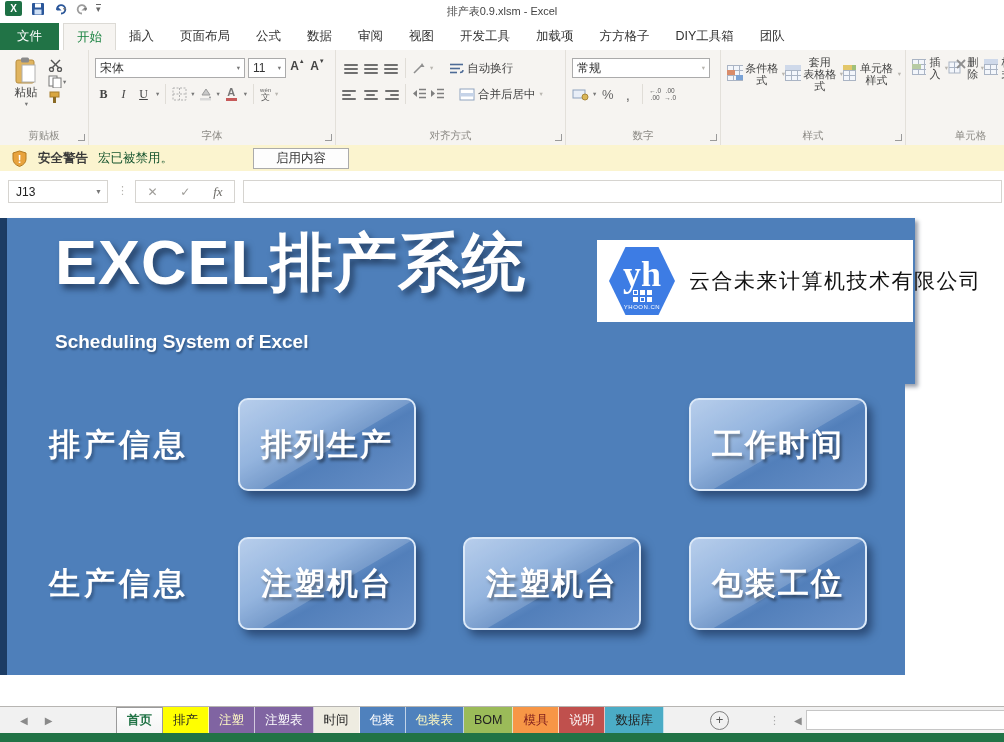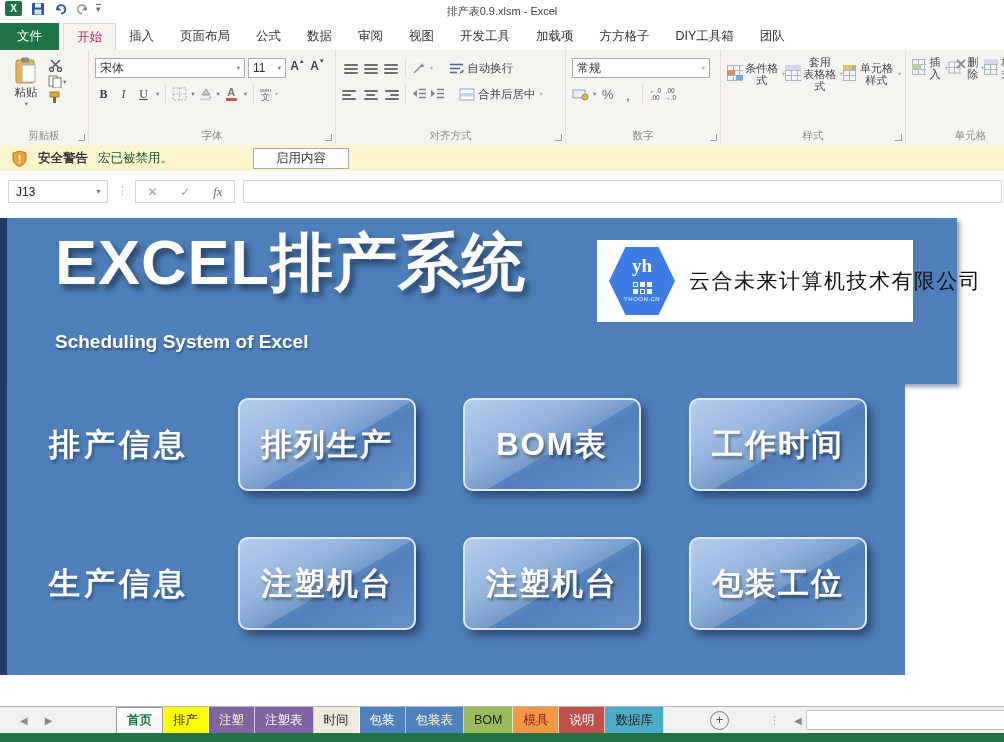--- a/index.html
+++ b/index.html
@@ -10,21 +10,21 @@
   .qat{position:absolute;left:5px;top:1px;display:flex;align-items:center;gap:9px;}
   .qat .xlicon{width:17px;height:15px;background:#1e7145;border-radius:2px;color:#fff;font-size:10px;font-weight:700;
        display:flex;align-items:center;justify-content:center;}
   .qat svg{display:block;}
   .qat .dd{font-size:6px;color:#777;margin-left:-5px;}
   .title-text{position:absolute;left:200px;right:200px;top:4px;text-align:center;font-size:11px;color:#444;}
   
   .tabrow{position:absolute;top:23px;left:0;right:0;height:27px;background:#fff;display:flex;align-items:stretch;}
   .file-tab{background:#217346;color:#fff;padding:0 17px;display:flex;align-items:center;font-size:12.5px;margin-right:4px;}
   .rtab{padding:0 13px;display:flex;align-items:center;font-size:12.5px;color:#333;}
-  .rtab.active{background:#f6f4f1;border:1px solid #dcdad5;border-bottom:none;color:#be185d;}
+  .rtab.active{background:#f6f4f1;border:1px solid #dcdad5;border-bottom:none;color:#15803d;}
   
   .ribbon{position:absolute;top:50px;left:0;right:0;height:95px;background:#f6f4f1;border-bottom:1px solid #d2cfca;
           display:flex;align-items:stretch;}
   .rgroup{position:relative;box-sizing:border-box;padding:5px 4px 16px 6px;flex:none;}
   .rgroup+.rgroup{border-left:1px solid #e3e0da;}
   .rgroup-label{position:absolute;bottom:2px;left:0;right:0;text-align:center;font-size:10.5px;color:#8c8a85;}
   .launcher{position:absolute;right:3px;bottom:4px;width:6px;height:6px;border-right:1.5px solid #9a9a9a;border-bottom:1.5px solid #9a9a9a;}
   .rrow{display:flex;align-items:center;height:26px;gap:3px;}
   .mini{min-width:17px;height:18px;display:inline-flex;align-items:center;justify-content:center;font-size:12px;color:#444;}
   .dd{font-size:6.5px;color:#777;margin-left:1px;}
@@ -78,31 +78,31 @@
   .namebox .nb-dd{margin-left:auto;padding:0 5px;color:#777;font-size:7px;}
   .fdots{position:absolute;left:117px;top:13px;color:#b5b3af;font-size:11px;letter-spacing:0;}
   .fxbox{position:absolute;left:135px;top:9px;width:100px;height:23px;box-sizing:border-box;border:1px solid #d6d4d0;
          display:flex;align-items:center;justify-content:space-around;color:#9d9b97;}
   .fxbox .fx{font-family:"Liberation Serif","DejaVu Serif",serif;font-style:italic;font-size:13px;color:#6d6b67;}
   .finput{position:absolute;left:243px;top:9px;right:2px;height:23px;box-sizing:border-box;border:1px solid #d6d4d0;background:#fff;}
   
   .content{position:absolute;top:212px;left:0;right:0;height:495px;background:#fff;}
   .navy-strip{position:absolute;left:0;top:6px;width:7px;height:457px;background:#1c3c64;}
   .dash-header{position:absolute;left:7px;top:6px;width:908px;height:166px;background:#4e7fba;
-               box-shadow:3px 3px 4px rgba(30,45,70,.45);padding-left:42px;}
+               box-shadow:3px 3px 4px rgba(30,45,70,.45);}
   .header-shadow{position:absolute;left:7px;top:152px;width:901px;height:9px;background:#1c3c64;}
   .dash-title{position:absolute;left:48px;top:2px;font-size:63px;font-weight:800;color:#fff;letter-spacing:1px;
               text-shadow:4px 5px 6px rgba(8,20,40,.55);white-space:nowrap;}
   .dash-sub{position:absolute;left:48px;top:113px;font-size:19px;font-weight:600;color:#fff;
             text-shadow:1px 2px 2px rgba(8,20,40,.4);}
   .logo-box{position:absolute;left:590px;top:22px;width:316px;height:82px;background:#fff;display:flex;align-items:center;}
   .hexa{width:66px;height:68px;margin-left:12px;background:#3d7ce4;flex:none;
         clip-path:polygon(25% 0,75% 0,100% 50%,75% 100%,25% 100%,0 50%);
         display:flex;flex-direction:column;align-items:center;color:#fff;}
-  .hexa .mono{font-family:"Liberation Serif","DejaVu Serif",serif;font-weight:700;font-size:19px;line-height:30px;margin-top:4px;}
+  .hexa .mono{font-family:"Liberation Serif","DejaVu Serif",serif;font-weight:700;font-size:36px;line-height:30px;margin-top:12px;}
   .hexa .dots{display:grid;grid-template-columns:repeat(3,5px);grid-gap:2px;margin-top:1px;}
   .hexa .dots b{width:5px;height:5px;background:#fff;}
   .hexa .dots i{width:5px;height:5px;box-sizing:border-box;border:1px solid #fff;}
   .hexa .dom{font-size:6px;letter-spacing:.5px;margin-top:2px;}
   .logo-company{font-size:21px;color:#111;margin-left:14px;letter-spacing:1.5px;white-space:nowrap;}
   .dash-body{position:absolute;left:7px;top:161px;width:898px;height:302px;background:#4e7fba;}
   .dash-row{position:absolute;left:0;width:100%;height:93px;}
   .section-label{position:absolute;left:42px;top:50%;transform:translateY(-50%);font-size:31px;font-weight:700;color:#fff;
                  letter-spacing:4px;text-shadow:2px 3px 3px rgba(8,20,40,.35);white-space:nowrap;}
   .dash-btn{position:absolute;top:0;width:178px;height:93px;box-sizing:border-box;border:2px solid #dce9f8;border-radius:10px;
@@ -474,21 +474,20 @@
       </div>
       <span class="logo-company">云合未来计算机技术有限公司</span>
     </div>
   </div>
 
   <div class="dash-body">
     <div id="dash-sections">
         <div class="dash-row" style="top: 25px;">
           <span class="section-label">排产信息</span>
           <div class="dash-btn" style="left: 231px;">排列生产</div>
-          <div class="dash-btn" style="left: 456px;">BOM表</div>
           <div class="dash-btn" style="left: 682px;">工作时间</div>
         </div>
         <div class="dash-row" style="top: 164px;">
           <span class="section-label">生产信息</span>
           <div class="dash-btn" style="left: 231px;">注塑机台</div>
           <div class="dash-btn" style="left: 456px;">注塑机台</div>
           <div class="dash-btn" style="left: 682px;">包装工位</div>
         </div>
       </div>
   </div>

